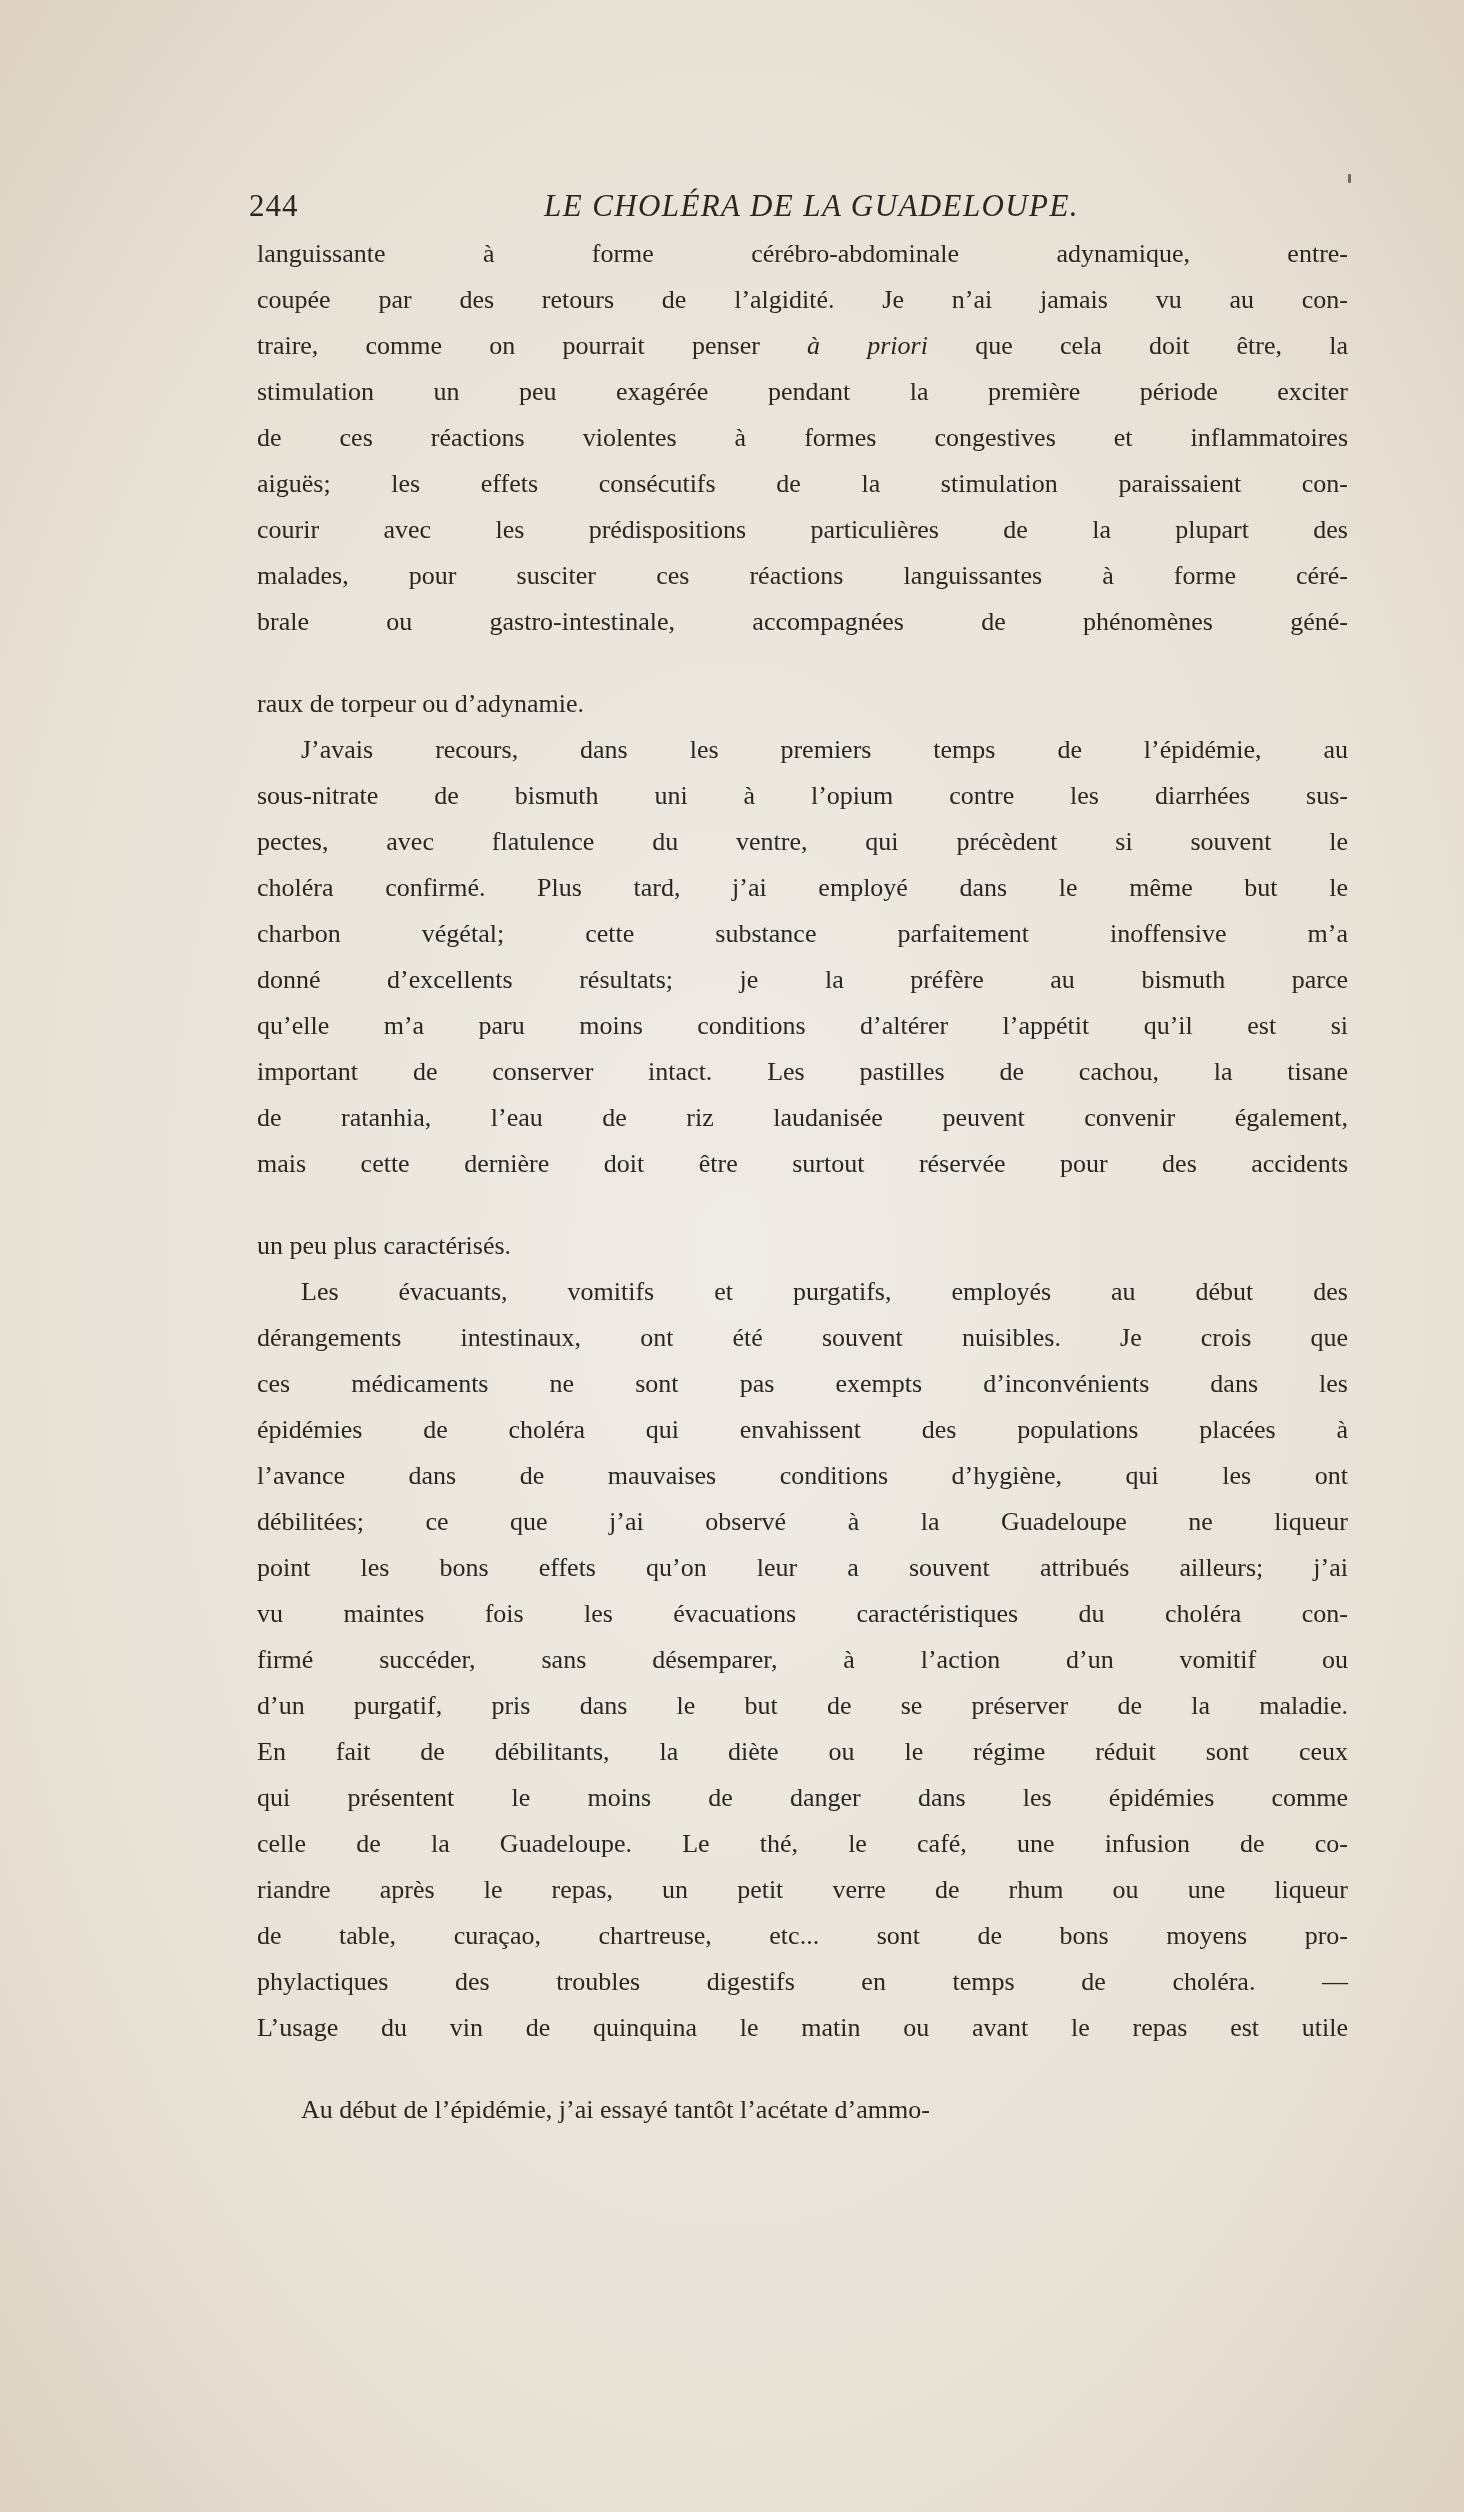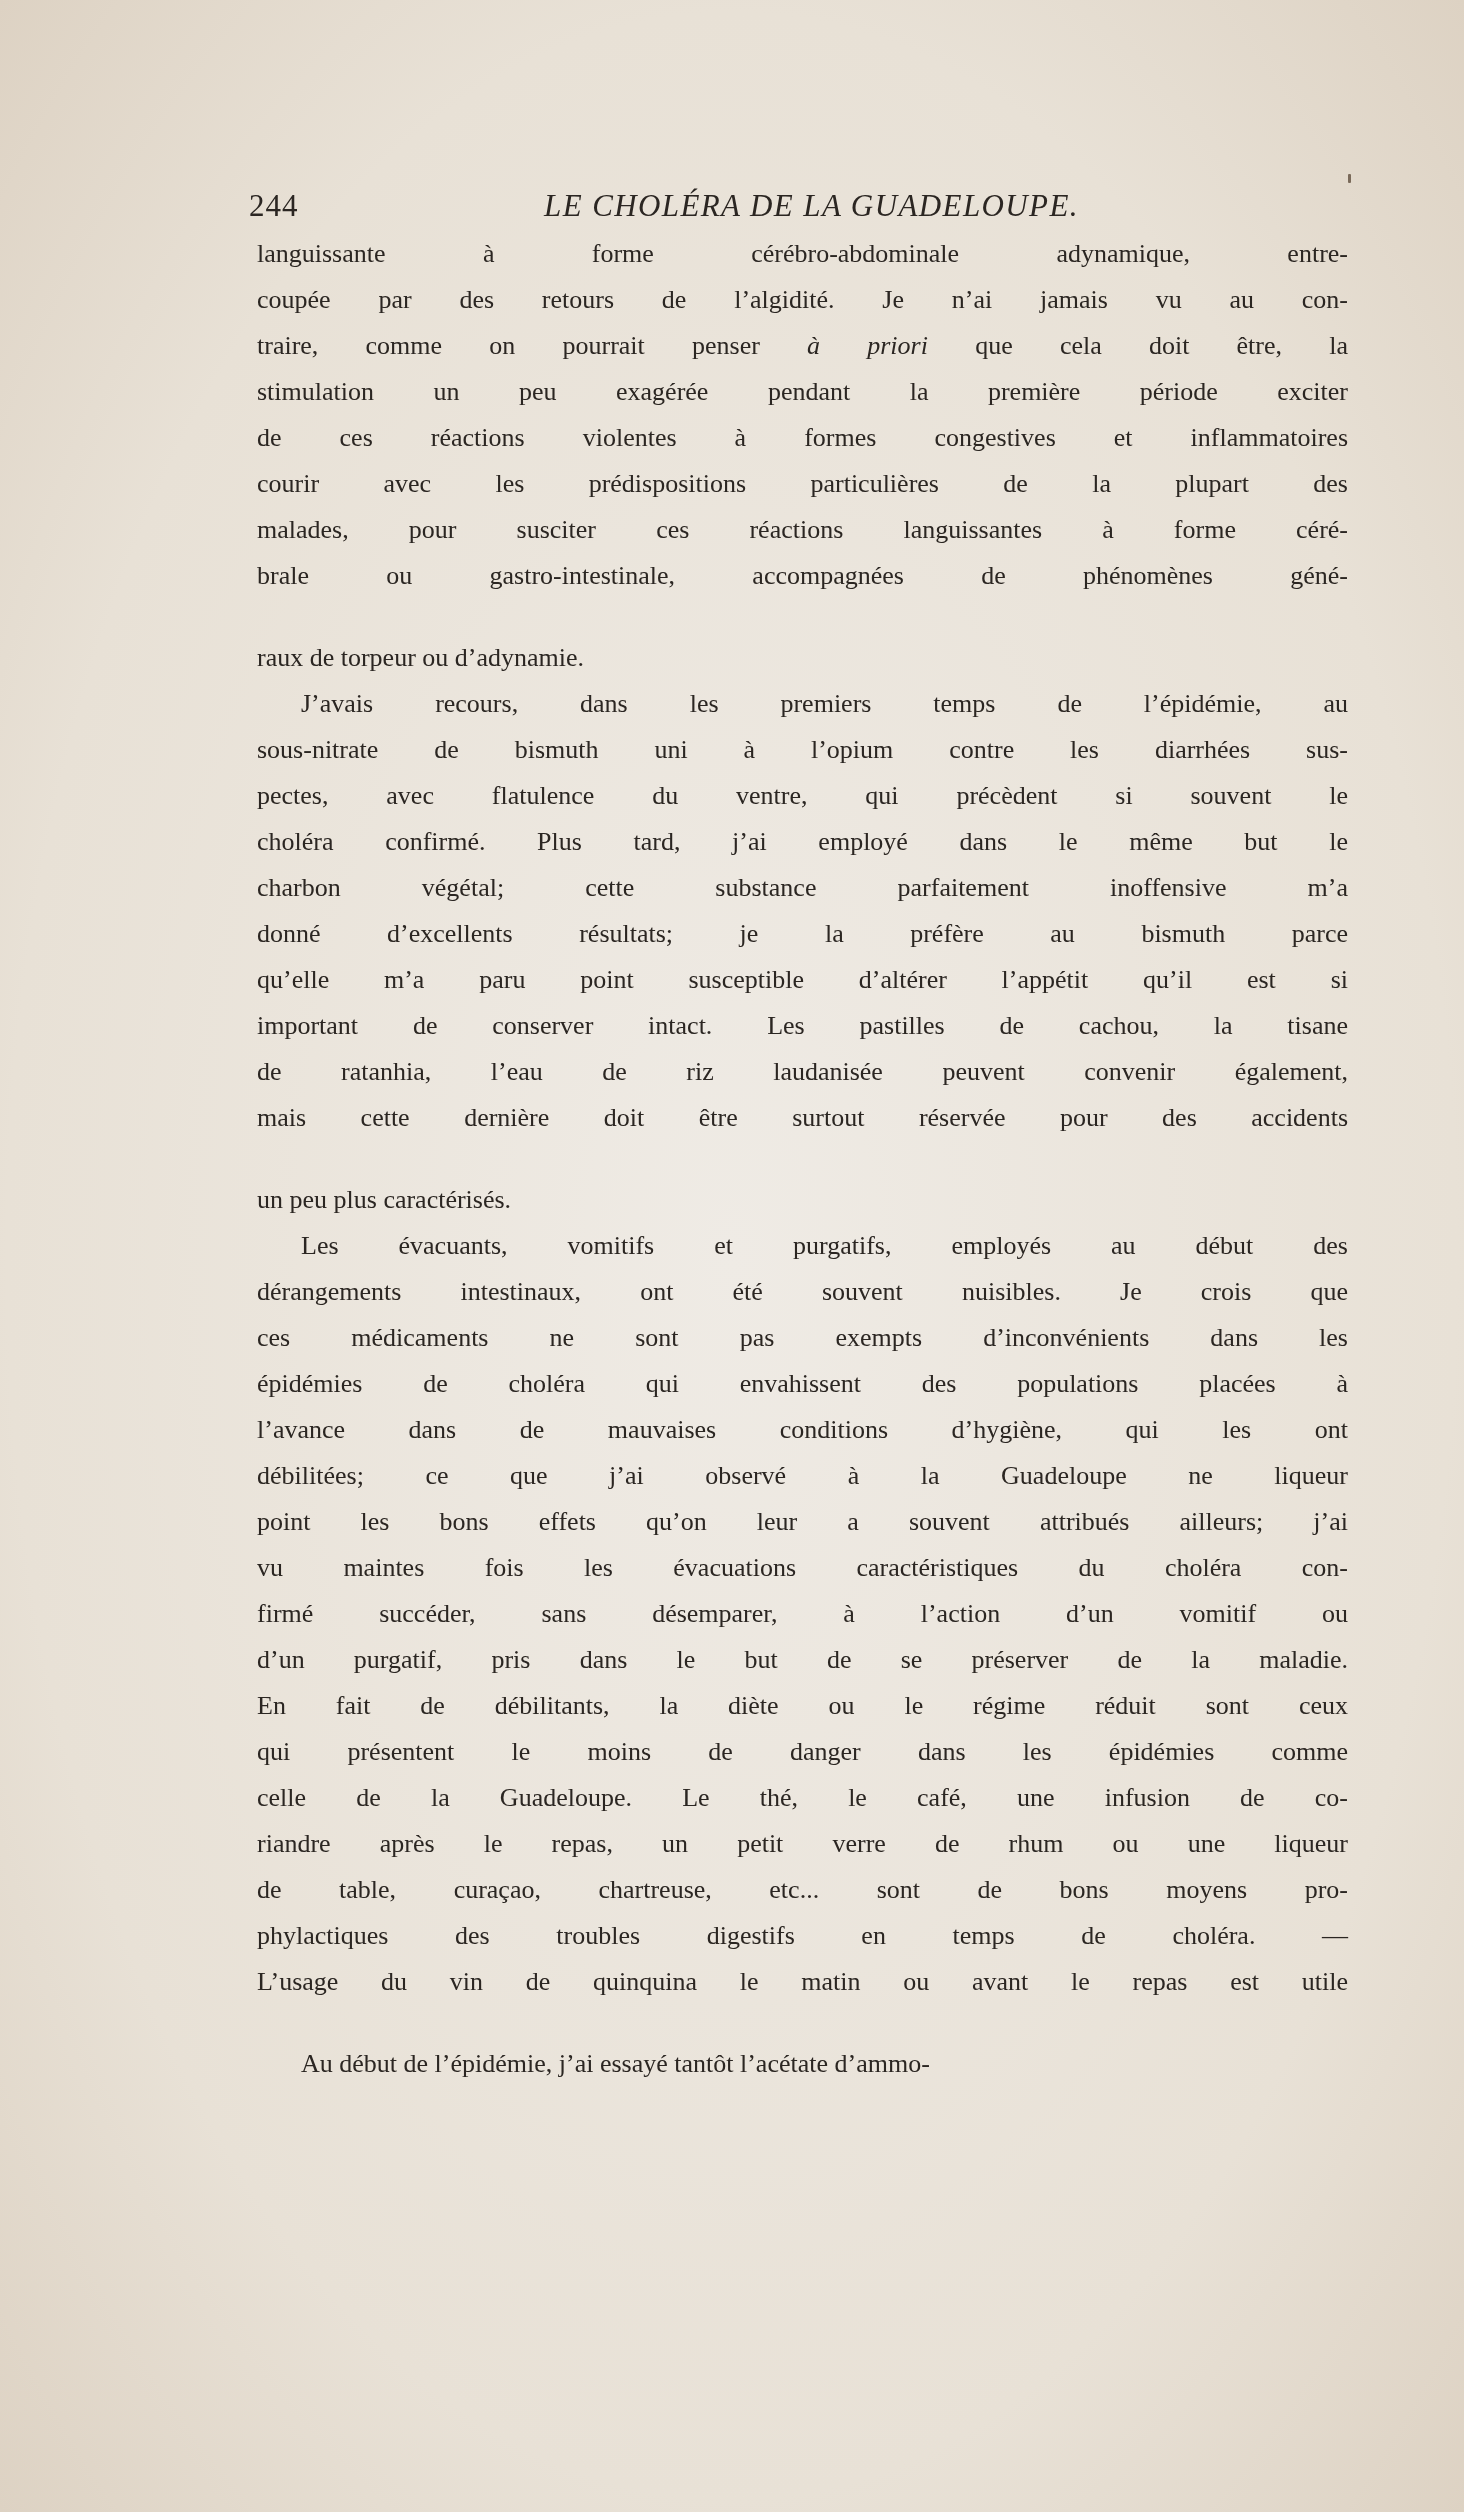--- a/index.html
+++ b/index.html
@@ -43,33 +43,34 @@
     <span class="page-number">244</span>
     <span class="running-title">LE CHOLÉRA DE LA GUADELOUPE.</span>
   </div>
   <div class="body-text" id="body-text">
       <div>
         <div class="line">languissante à forme cérébro-abdominale adynamique, entre-</div>
         <div class="line">coupée par des retours de l’algidité. Je n’ai jamais vu au con-</div>
         <div class="line">traire, comme on pourrait penser <i>à priori</i> que cela doit être, la</div>
         <div class="line">stimulation un peu exagérée pendant la première période exciter</div>
         <div class="line">de ces réactions violentes à formes congestives et inflammatoires</div>
+        <div class="line">aiguës; les effets consécutifs de la stimulation paraissaient con-</div>
         <div class="line">courir avec les prédispositions particulières de la plupart des</div>
         <div class="line">malades, pour susciter ces réactions languissantes à forme céré-</div>
         <div class="line">brale ou gastro-intestinale, accompagnées de phénomènes géné-</div>
         <div class="line last">raux de torpeur ou d’adynamie.</div>
       </div>
       <div>
         <div class="line indent">J’avais recours, dans les premiers temps de l’épidémie, au</div>
         <div class="line">sous-nitrate de bismuth uni à l’opium contre les diarrhées sus-</div>
         <div class="line">pectes, avec flatulence du ventre, qui précèdent si souvent le</div>
         <div class="line">choléra confirmé. Plus tard, j’ai employé dans le même but le</div>
         <div class="line">charbon végétal; cette substance parfaitement inoffensive m’a</div>
         <div class="line">donné d’excellents résultats; je la préfère au bismuth parce</div>
-        <div class="line">qu’elle m’a paru point susceptible d’altérer l’appétit qu’il est si</div>
+        <div class="line">qu’elle m’a paru moins conditions d’altérer l’appétit qu’il est si</div>
         <div class="line">important de conserver intact. Les pastilles de cachou, la tisane</div>
         <div class="line">de ratanhia, l’eau de riz laudanisée peuvent convenir également,</div>
         <div class="line">mais cette dernière doit être surtout réservée pour des accidents</div>
         <div class="line last">un peu plus caractérisés.</div>
       </div>
       <div>
         <div class="line indent">Les évacuants, vomitifs et purgatifs, employés au début des</div>
         <div class="line">dérangements intestinaux, ont été souvent nuisibles. Je crois que</div>
         <div class="line">ces médicaments ne sont pas exempts d’inconvénients dans les</div>
         <div class="line">épidémies de choléra qui envahissent des populations placées à</div>

